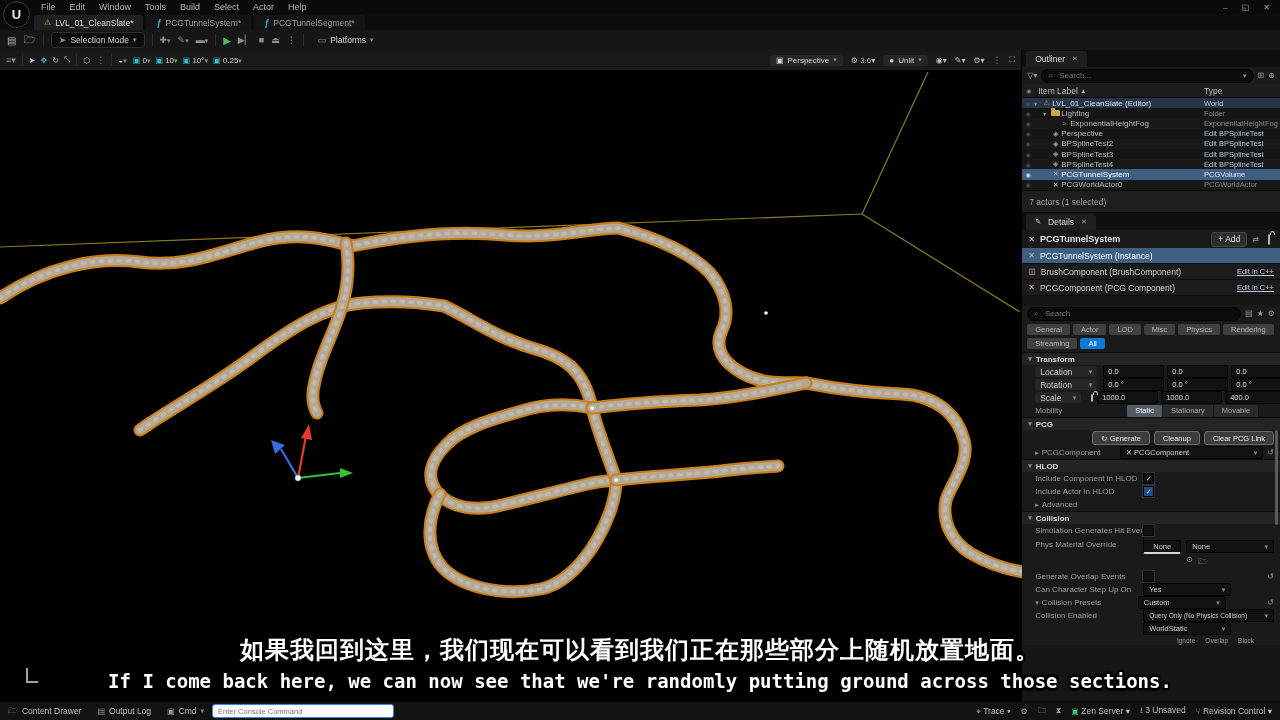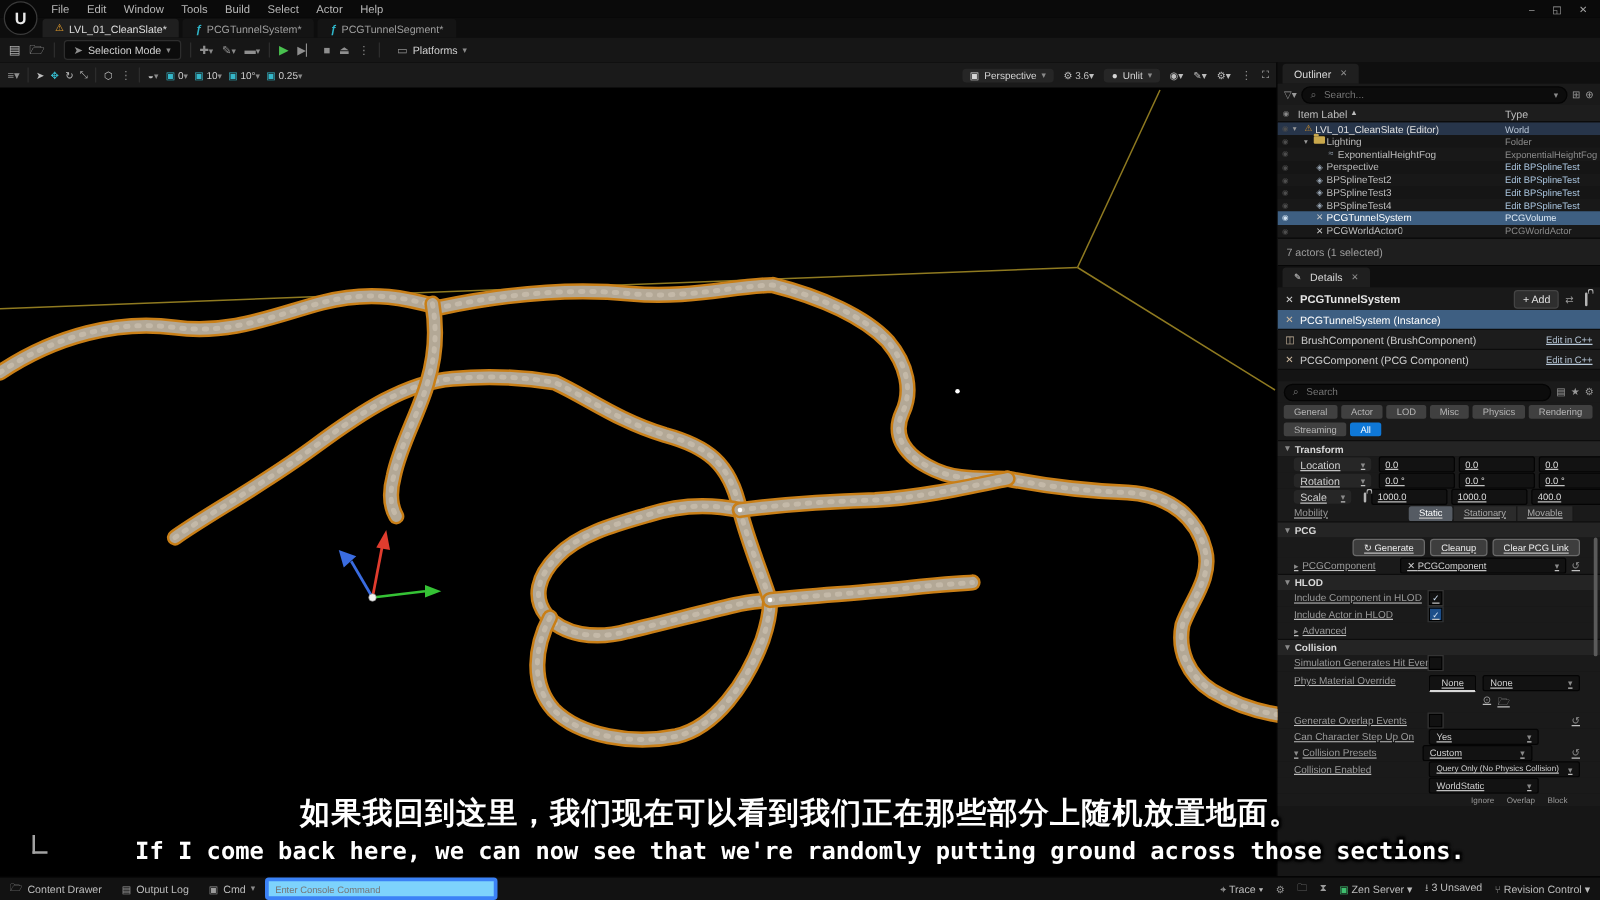--- a/index.html
+++ b/index.html
@@ -72,41 +72,41 @@
   .addbtn{margin-left:auto;display:flex;align-items:center;gap:3px;background:#2e2e2e;border:1px solid #444;border-radius:3px;padding:0 6px;height:13px;color:#e2e2e2;}
   .comp{height:15px;display:flex;align-items:center;gap:5px;padding:0 6px;border-bottom:1px solid #0c0c0c;background:#1c1c1c;color:#cfcfcf;}
   .comp.selected{background:#3e5f82;color:#fff;}
   .comp .cpp{margin-left:auto;color:#b8c8d8;text-decoration:underline;font-size:7.5px;}
   .comp .cicon{font-size:8px;color:#cdb9a0;}
   .dgap{height:9px;background:#141414;}
   .chips{background:#1a1a1a;padding:2px 5px 3px;display:flex;flex-wrap:wrap;gap:3px;}
   .chip{background:#404040;border-radius:2px;padding:1px 8px;font-size:7.5px;color:#b5b5b5;}
   .chip.active{background:#0f78d7;color:#fff;}
   .sect{height:12px;background:#242424;display:flex;align-items:center;gap:4px;padding:0 6px;color:#d8d8d8;font-weight:bold;font-size:8px;border-top:1px solid #0c0c0c;}
-  .drow{display:flex;align-items:center;height:13px;padding:0 16px 0 13px;background:#1a1a1a;text-decoration:underline;}
+  .drow{display:flex;align-items:center;height:13px;padding:0 6px 0 13px;background:#1a1a1a;}
   .dlabel{color:#9a9a9a;font-size:8px;white-space:nowrap;overflow:hidden;}
   .lblw{width:92px;flex:0 0 auto;}
   .lblwide{width:108px;flex:0 0 auto;}
   .vecpill{width:52px;flex:0 0 auto;display:flex;align-items:center;justify-content:space-between;background:#262626;border-radius:3px;height:11px;padding:0 5px;color:#cfcfcf;margin-right:6px;}
   .num{width:51px;height:11px;background:#121212;border:1px solid #040404;border-radius:2px;color:#dedede;font-size:7.5px;display:flex;align-items:center;padding:0 4px;margin-right:3px;}
   .seg{height:12px;display:flex;align-items:center;justify-content:center;padding:0 8px;background:#2b2b2b;color:#a8a8a8;font-size:7.5px;border-right:1px solid #151515;}
   .seg.active{background:#555b63;color:#fff;border-radius:2px;}
   .pcgbtn{height:12px;display:flex;align-items:center;gap:3px;background:#3d3d3d;border:1px solid #6a6a6a;border-radius:3px;padding:0 8px;color:#ececec;font-size:7.5px;}
   .ddl{display:flex;align-items:center;justify-content:space-between;background:#121212;border:1px solid #040404;border-radius:2px;height:11px;padding:0 5px;color:#cfcfcf;font-size:7.5px;}
   .cb{width:9px;height:9px;background:#111;border:1px solid #000;outline:1px solid #333;display:flex;align-items:center;justify-content:center;font-size:7px;color:#cfe0f2;}
   .cb.blue{background:#1d4e89;}
   .reset{margin-left:auto;color:#8f8f8f;font-size:8px;}
   .mini-lock{width:7px;height:6px;border:1px solid #b5b5b5;border-radius:1px;position:relative;margin:0 4px;}
   .mini-lock::before{content:"";position:absolute;top:-4px;left:1px;width:3px;height:3px;border:1px solid #b5b5b5;border-bottom:0;border-radius:3px 3px 0 0;}
   .scrollbar{position:absolute;right:1px;top:380px;width:3px;height:95px;background:#5a5a5a;border-radius:2px;}
   .dtl-ign{height:10px;display:flex;gap:10px;justify-content:flex-end;padding-right:26px;color:#9a9a9a;font-size:6.5px;background:#1a1a1a;align-items:center;}
   
   .statusbar{position:absolute;left:0;right:0;bottom:0;height:18px;background:#121212;border-top:1px solid #000;display:flex;align-items:center;font-size:8.5px;color:#bdbdbd;z-index:4;}
   .sb-item{display:flex;align-items:center;gap:4px;padding:0 8px;height:100%;}
-  .console{width:170px;height:12px;background:#7dd3fc;border:3px solid #3b82f6;border-radius:3px;color:#6a6a6a;font-size:7.5px;padding:0 5px;outline:0;}
+  .console{width:170px;height:12px;background:#ffffff;border:1px solid #3b82f6;border-radius:3px;color:#6a6a6a;font-size:7.5px;padding:0 5px;outline:0;}
   .sb-right{margin-left:auto;display:flex;align-items:center;gap:10px;padding-right:8px;}
   .zen-dot{color:#3fbf6f;font-size:8px;}
   
   .sub{position:absolute;left:0;right:0;text-align:center;color:#fff;z-index:10;
        text-shadow:2px 2px 2px #000,-2px 2px 2px #000,2px -2px 2px #000,-2px -2px 2px #000,0 2px 2px #000,0 -2px 2px #000;}
   .sub-zh{top:634px;font-size:24px;font-weight:bold;letter-spacing:1px;}
   .sub-en{top:670px;font-size:19px;font-weight:bold;font-family:"DejaVu Sans Mono",monospace;}
   .corner{position:absolute;left:26px;top:668px;width:10px;height:13px;border-left:2px solid #d8d8d8;border-bottom:2px solid #d8d8d8;opacity:.75;z-index:9;}
 </style>
 </head>

